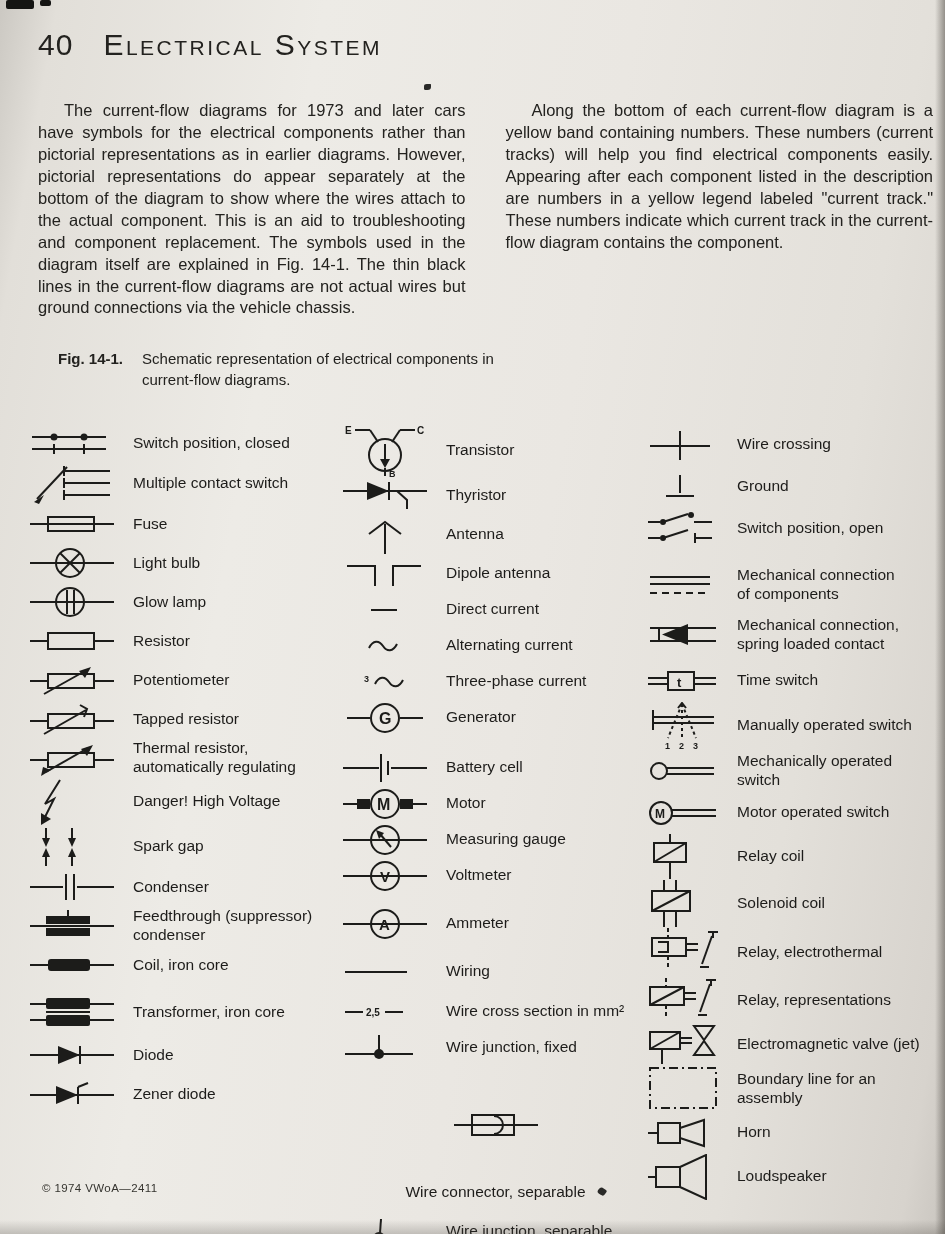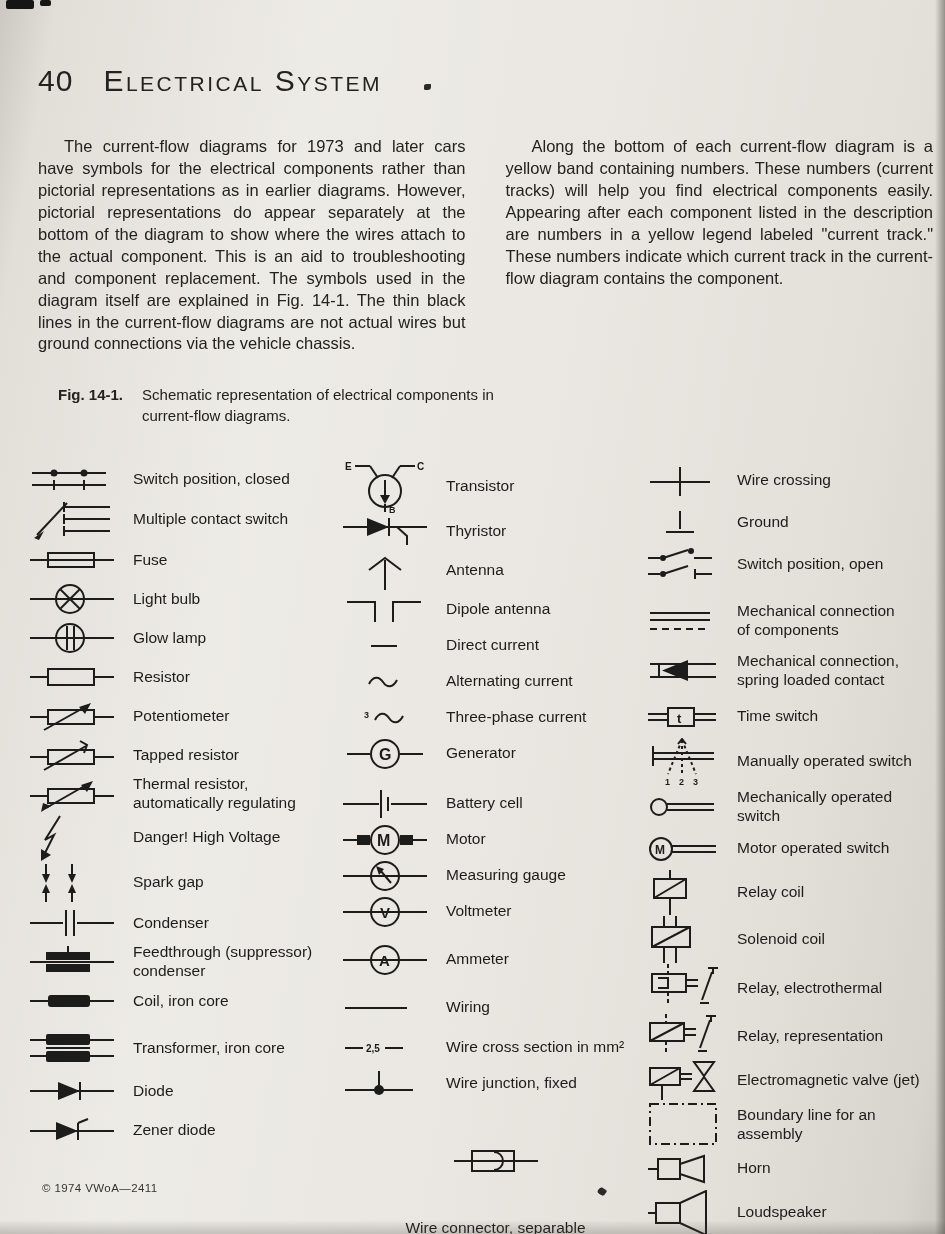--- a/index.html
+++ b/index.html
@@ -8,21 +8,21 @@
     background:linear-gradient(100deg,#cbc8c2 0%,#e2dfd9 5%,#edebe6 28%,#eae7e2 55%,#e3e0da 80%,#d7d3cd 96%,#c9c5bf 100%);}
   .edge-right{position:absolute;right:0;top:0;width:10px;height:100%;
     background:linear-gradient(90deg,rgba(70,66,60,0),rgba(70,66,60,.5));}
   .edge-bottom{position:absolute;left:0;bottom:0;width:100%;height:14px;
     background:linear-gradient(180deg,rgba(70,66,60,0),rgba(70,66,60,.25));}
   .mark-a{position:absolute;left:6px;top:0;width:28px;height:9px;background:#151513;border-radius:2px;}
   .mark-b{position:absolute;left:40px;top:0;width:11px;height:6px;background:#151513;border-radius:2px;}
   .speck-a{position:absolute;left:424px;top:84px;width:7px;height:6px;background:#2a2a28;border-radius:40% 10% 50% 20%;}
   .speck-b{position:absolute;left:598px;top:1188px;width:8px;height:7px;background:#2a2a28;border-radius:50% 20% 40% 30%;transform:rotate(35deg);}
   .header{display:flex;align-items:baseline;gap:30px;padding:28px 0 0 38px;}
-  .page-num{font-size:30px;letter-spacing:1px;margin-top:36px;}
+  .page-num{font-size:30px;letter-spacing:1px;}
   .page-title{font-size:30px;font-variant:small-caps;letter-spacing:2.5px;}
   .intro{display:flex;gap:40px;padding:38px 12px 0 38px;}
   .intro p{margin:0;flex:1;font-size:16.5px;line-height:1.33;text-align:justify;text-indent:26px;}
   .figcap{display:flex;gap:19px;margin:30px 0 0 58px;width:440px;font-size:15px;line-height:1.35;}
   .figcap .fl{font-weight:700;white-space:nowrap;}
   .legend{display:flex;margin-top:34px;padding-left:30px;}
   .lcol1{width:313px;}.lcol2{width:305px;}.lcol3{width:290px;}
   .lcol{display:flex;flex-direction:column;}
   .row{display:flex;align-items:center;gap:13px;}
   .lcol1 .row{min-height:39px;}
@@ -633,21 +633,21 @@
               <line x1="2" y1="27" x2="36" y2="9"></line>
               <line x1="36" y1="15" x2="48" y2="15"></line>
               <line x1="36" y1="21" x2="48" y2="21"></line>
               <line x1="52" y1="34" x2="62" y2="6"></line>
               <line x1="58" y1="2" x2="68" y2="2"></line>
               <line x1="63" y1="2" x2="63" y2="8"></line>
               <line x1="50" y1="37" x2="59" y2="37"></line>
               <line x1="18" y1="27" x2="18" y2="41" stroke-dasharray="4 3"></line>
             </svg>
           </span>
-        <span class="lbl">Relay, representation</span>
+        <span class="lbl">Relay, representations</span>
       </div>
       <div class="row">
         <span class="sym">
             <svg width="72" height="42" viewBox="0 0 72 42">
               <rect x="2" y="8" width="30" height="17"></rect>
               <line x1="2" y1="25" x2="32" y2="8"></line>
               <line x1="32" y1="14" x2="44" y2="14"></line>
               <line x1="32" y1="19" x2="44" y2="19"></line>
               <polygon points="46,2 66,2 56,16"></polygon>
               <polygon points="46,31 66,31 56,17"></polygon>

